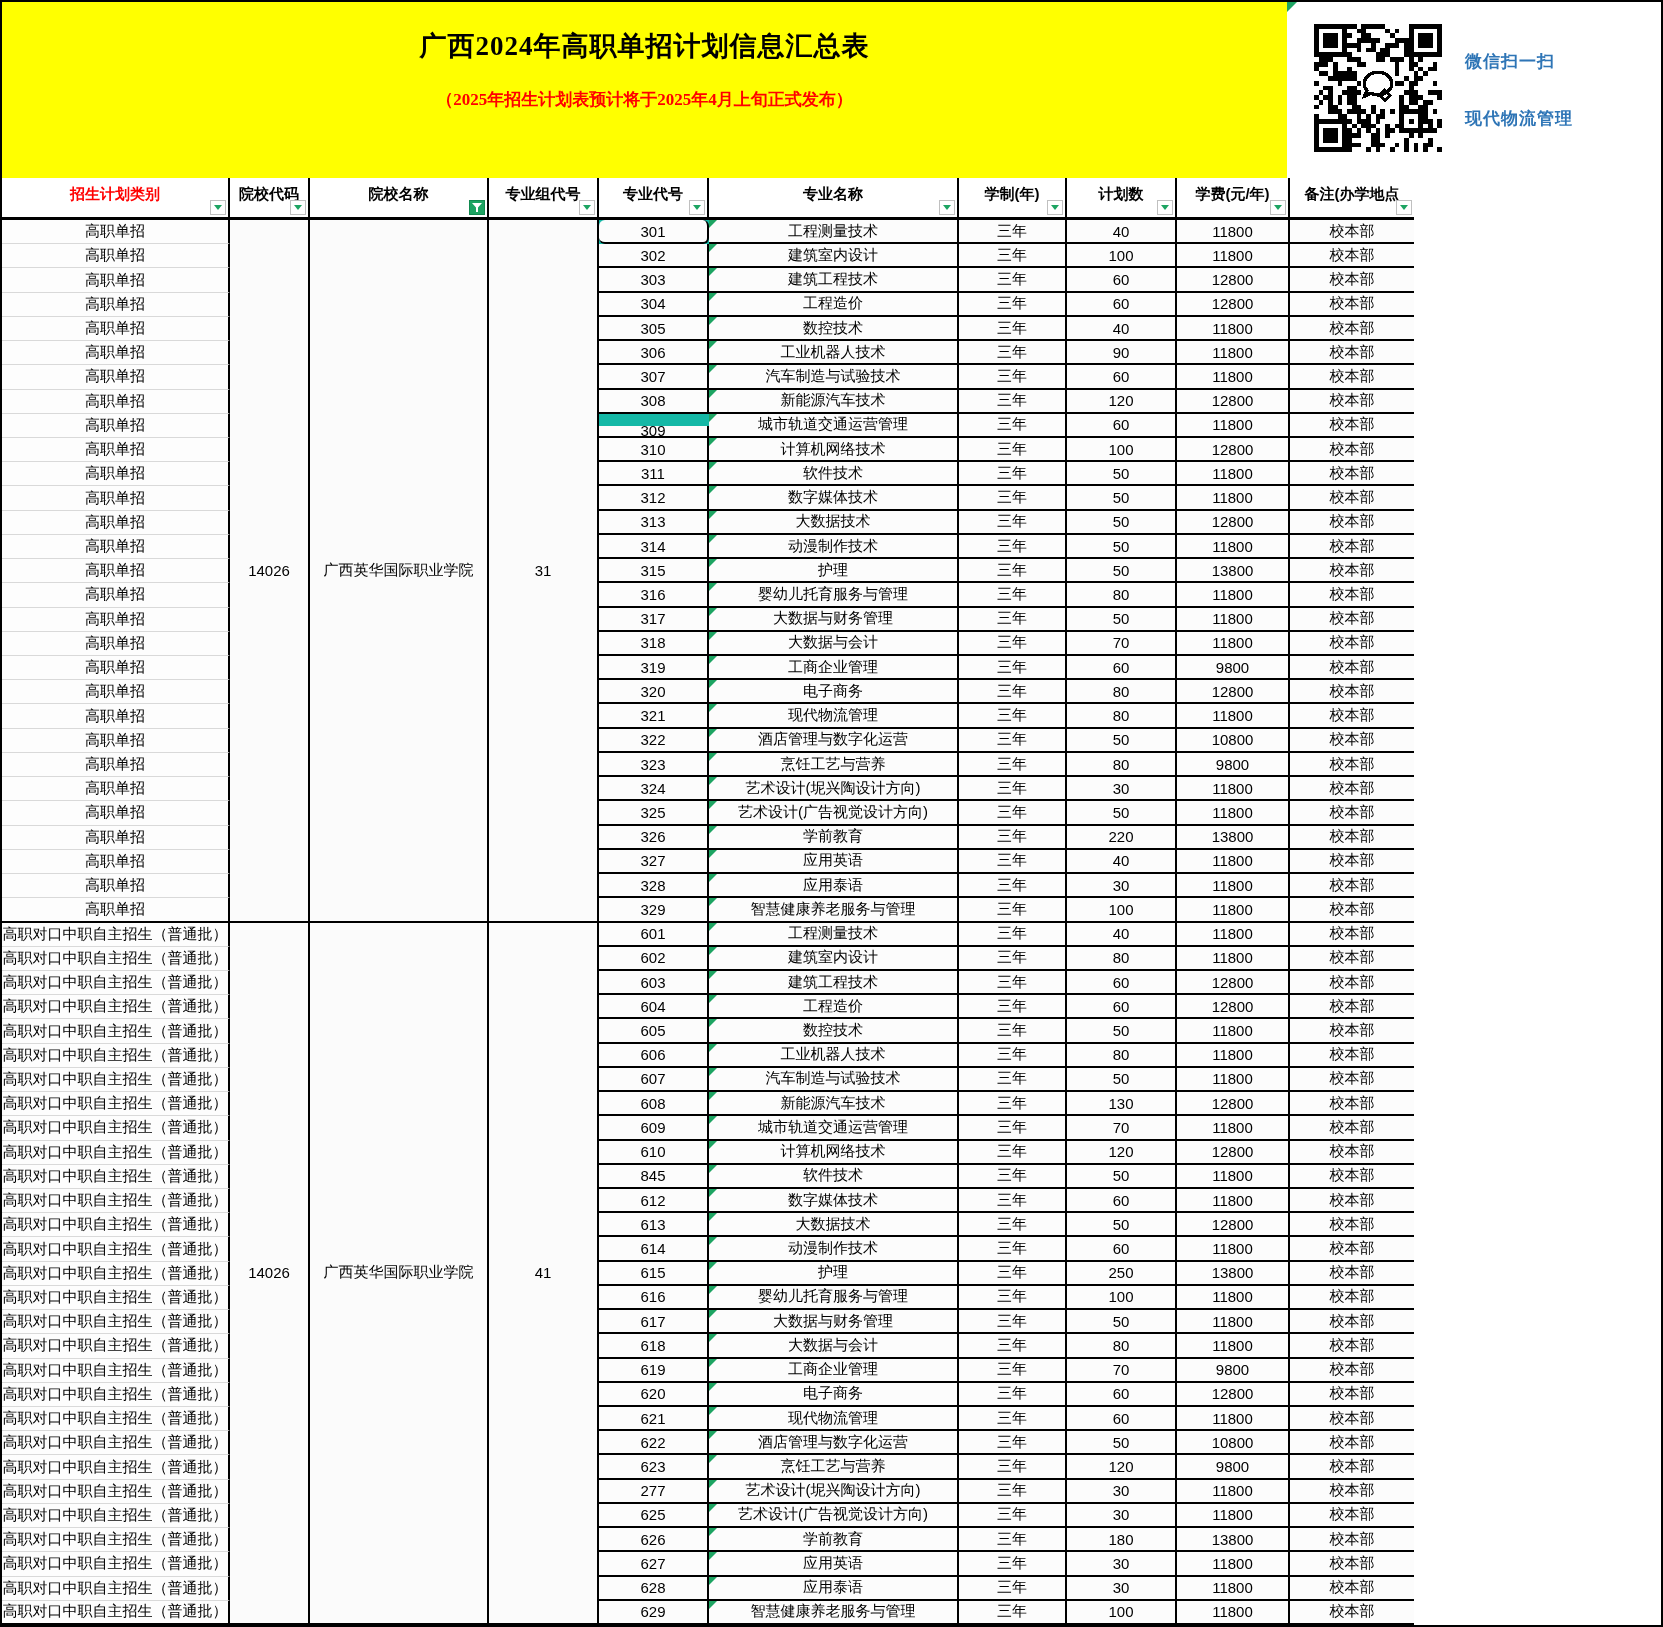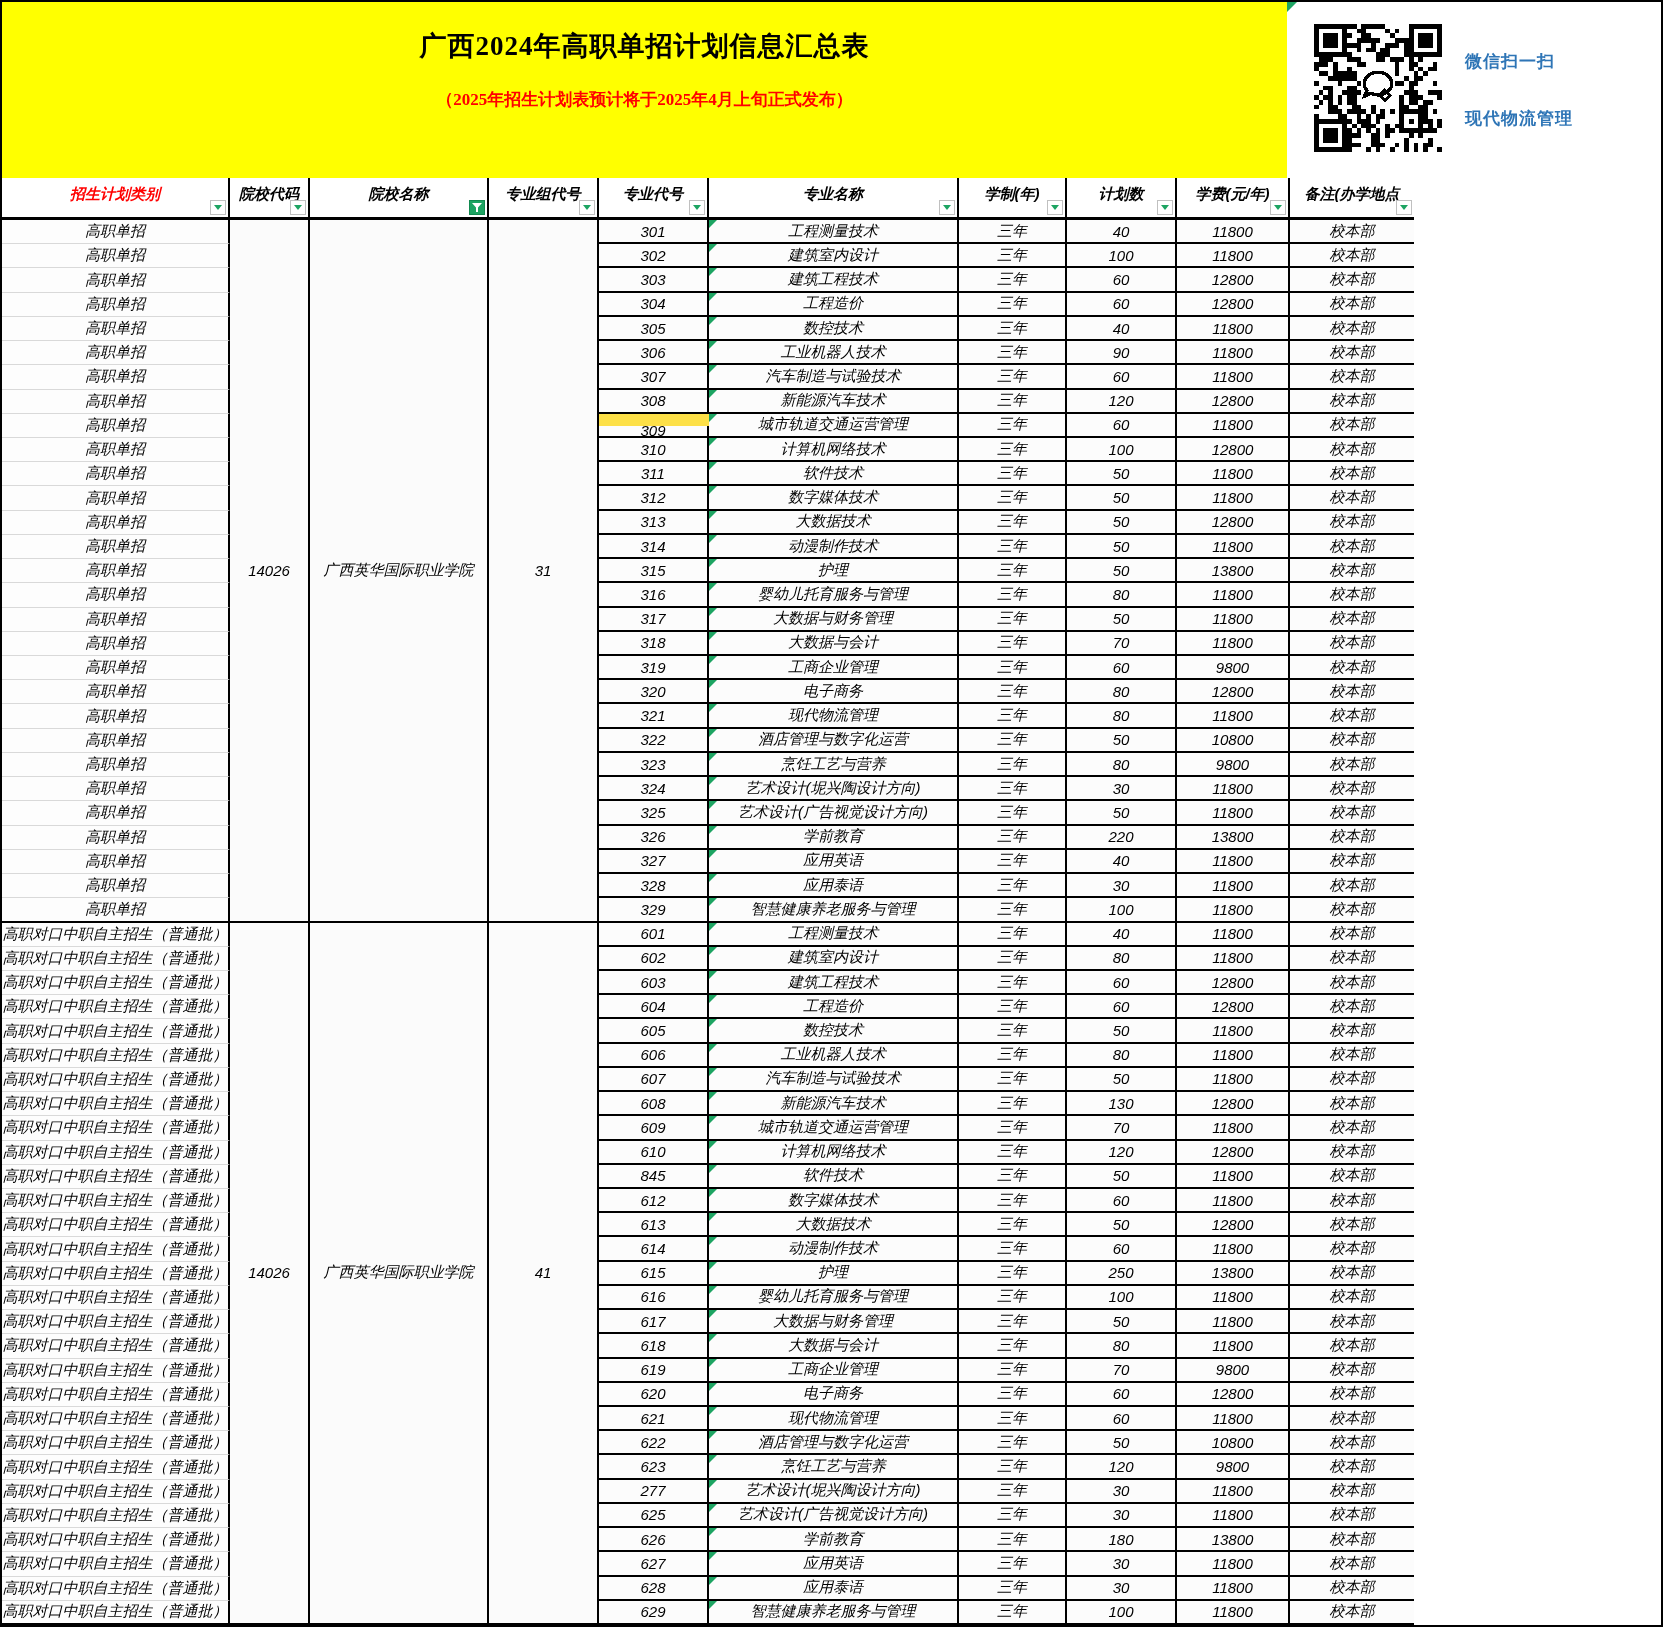--- a/index.html
+++ b/index.html
@@ -23,22 +23,21 @@
     border-top:10px solid #1DA462; border-right:10px solid transparent;
   }
   .qr-box { margin-left:22px; }
   .qr-caption { margin-left:18px; display:flex; flex-direction:column; gap:34px; }
   .qr-caption div { color:#2E75B6; font-weight:bold; font-size:17px; letter-spacing:1px; font-family:"Liberation Serif", serif; }
   
   .grid {
     display:grid; width:1412px; height:1447px;
     grid-template-columns:228px 80px 179px 110px 110px 250px 108px 110px 113px 1fr;
     grid-template-rows:42px repeat(58, 1fr);
-    background:#fde047;
-    font-style:italic;
+    background:#14b8a6;
   }
   .hcell {
     position:relative; background:#FFFFFF; border-right:2px solid #000; border-bottom:3px solid #000;
     display:flex; align-items:center; justify-content:center;
     font-weight:bold; font-size:15px; color:#000; padding-bottom:6px;
   }
   .hcell.last { border-right:none; }
   .hcell .red { color:#FF0000; }
   .fbtn {
     position:absolute; right:2px; bottom:2px; width:16px; height:15px;
@@ -394,21 +393,21 @@
       <div class="hcell last" style="grid-area: 1 / 10;">
         <span>备注(办学地点</span>
         <div class="fbtn">
           <div class="arrow"></div>
         </div>
       </div>
       <div class="cell cat" style="grid-area: 2 / 1;">高职单招</div>
       <div class="cell merged" style="grid-area: 2 / 2 / span 29;">14026</div>
       <div class="cell merged" style="grid-area: 2 / 3 / span 29;">广西英华国际职业学院</div>
       <div class="cell merged" style="grid-area: 2 / 4 / span 29;">31</div>
-      <div class="cell " style="grid-area: 2 / 5;">301</div>
+      <div class="cell " style="grid-area: 2 / 5; border-radius: 6px;">301</div>
       <div class="cell note-corner" style="grid-area: 2 / 6;">工程测量技术</div>
       <div class="cell " style="grid-area: 2 / 7;">三年</div>
       <div class="cell " style="grid-area: 2 / 8;">40</div>
       <div class="cell " style="grid-area: 2 / 9;">11800</div>
       <div class="cell  last" style="grid-area: 2 / 10;">校本部</div>
       <div class="cell cat" style="grid-area: 3 / 1;">高职单招</div>
       <div class="cell " style="grid-area: 3 / 5;">302</div>
       <div class="cell note-corner" style="grid-area: 3 / 6;">建筑室内设计</div>
       <div class="cell " style="grid-area: 3 / 7;">三年</div>
       <div class="cell " style="grid-area: 3 / 8;">100</div>

